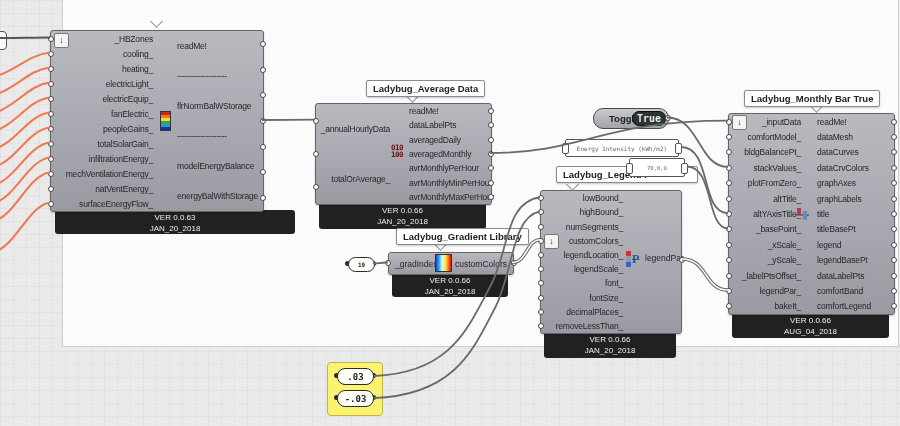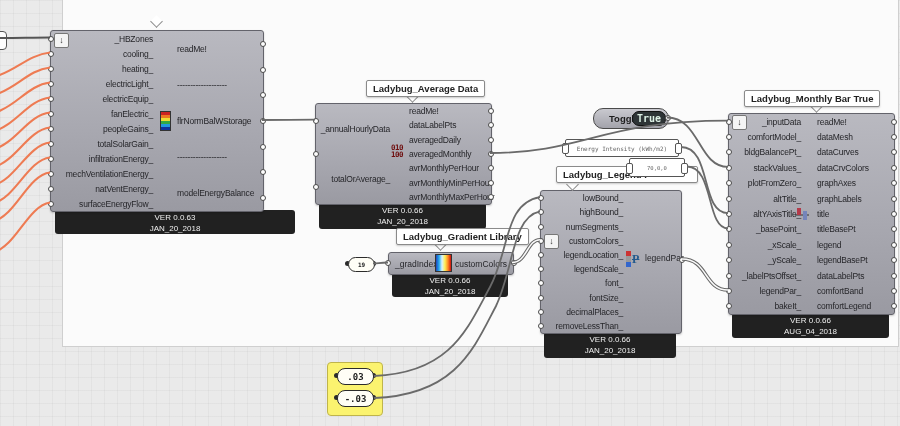--- a/index.html
+++ b/index.html
@@ -124,20 +124,21 @@
         <div class="prow">mechVentilationEnergy_</div>
         <div class="prow">natVentEnergy_</div>
         <div class="prow">surfaceEnergyFlow_</div>
       </div>
     <div class="col pout" style="left:126px;width:84px;">
         <div class="prow">readMe!</div>
         <div class="prow">-------------------</div>
         <div class="prow">flrNormBalWStorage</div>
         <div class="prow">-------------------</div>
         <div class="prow">modelEnergyBalance</div>
+        <div class="prow">energyBalWithStorage</div>
       </div>
     <div class="nubcol" style="right:-4px;">
         <div class="nrow">
           <span class="nub"></span>
         </div>
         <div class="nrow">
           <span class="nub"></span>
         </div>
         <div class="nrow">
           <span class="nub"></span>

